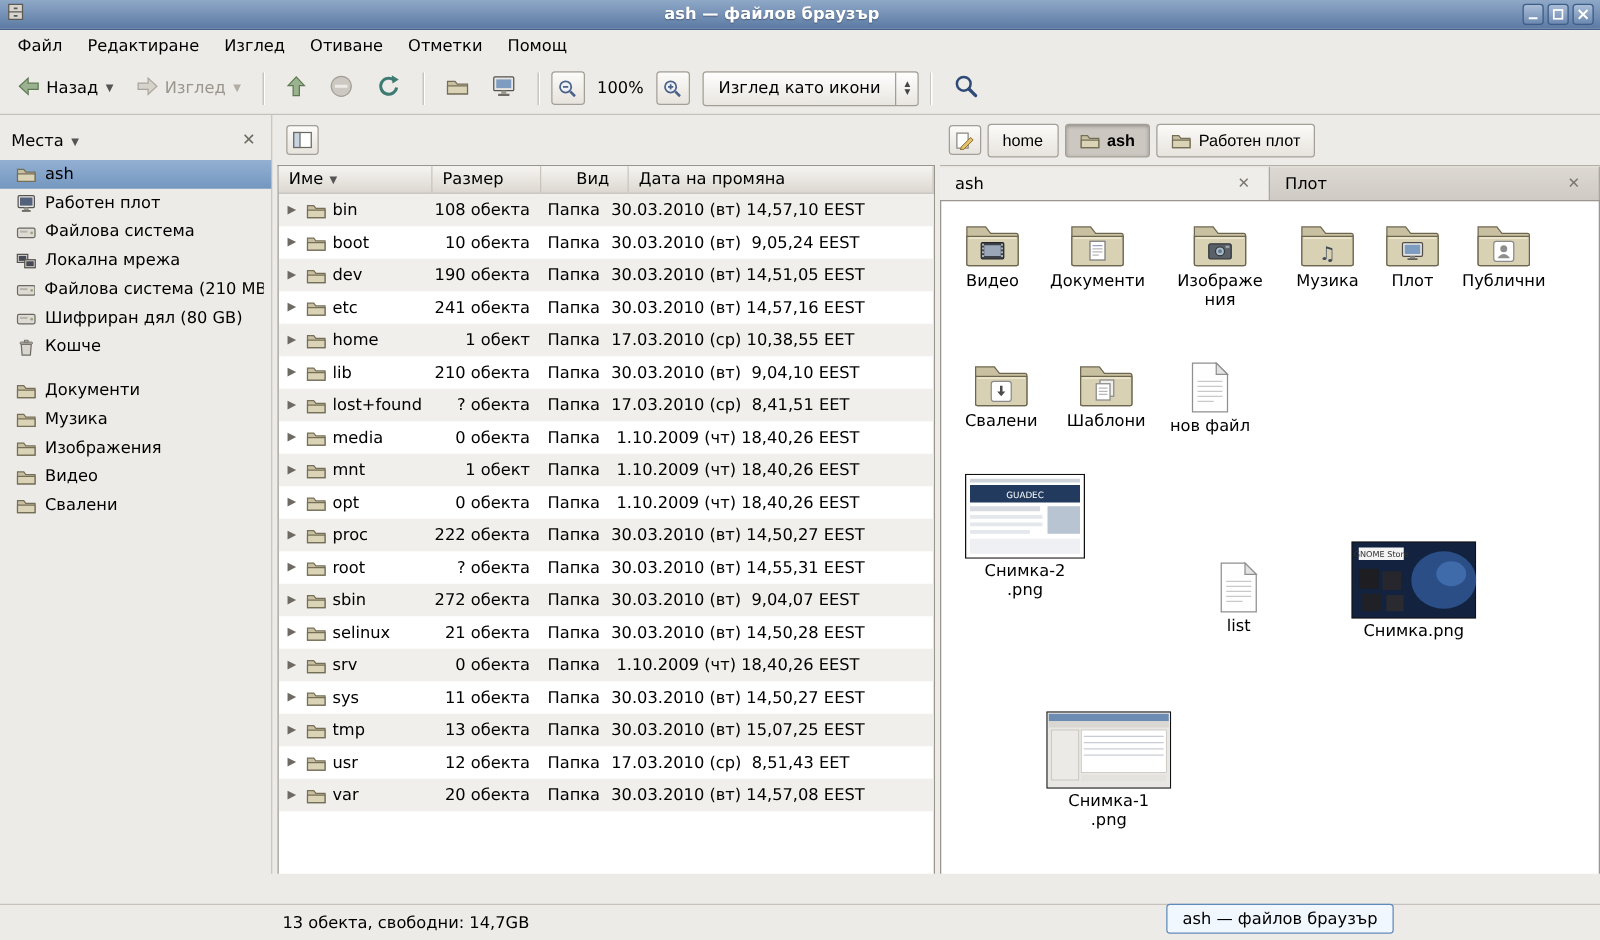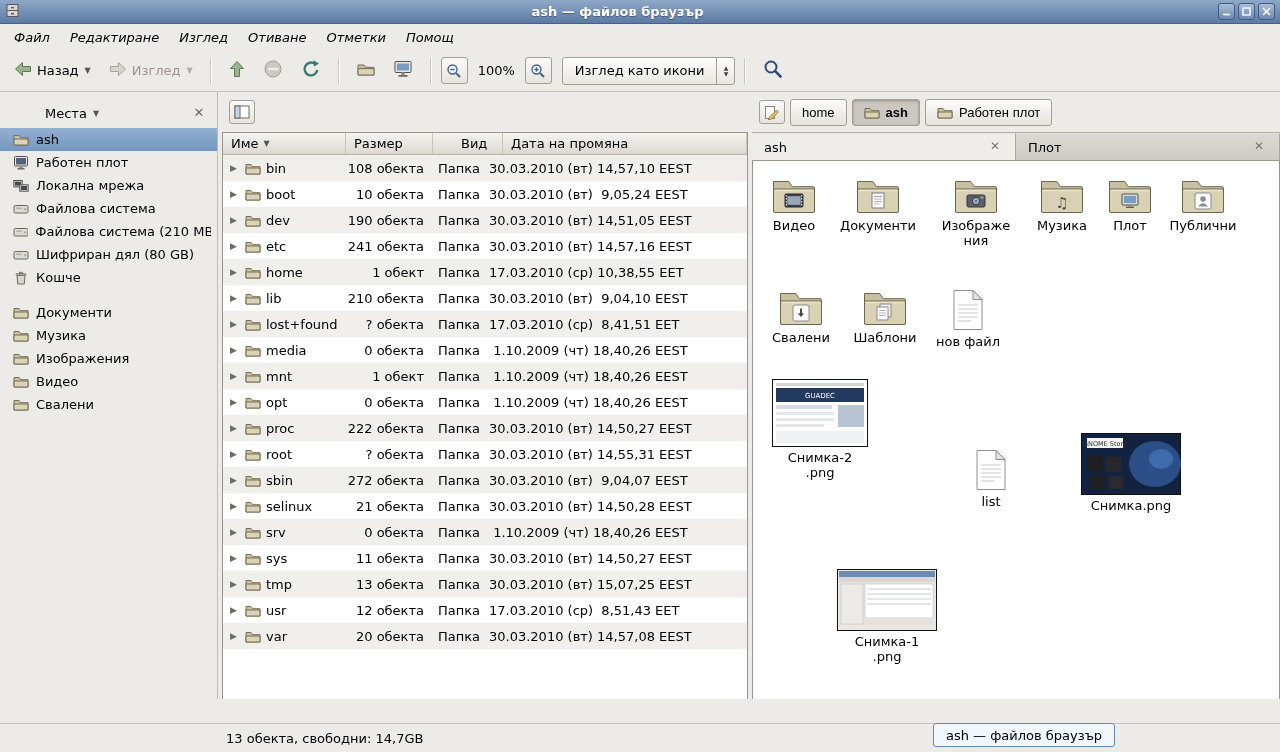--- a/index.html
+++ b/index.html
@@ -11,21 +11,21 @@
   
   .titlebar { height:24px; background:linear-gradient(#8fa8c8,#5c7aa3); border-bottom:1px solid #47608a;
               display:flex; align-items:center; padding:0 5px; flex:0 0 auto; }
   .titlebar .title { flex:1; text-align:center; color:#fff; font-weight:bold; font-size:13px;
                      text-shadow:0 1px 1px rgba(0,0,0,.35); }
   .win-btn { width:17px; height:17px; margin-left:3px; border:1px solid #3d5c86; border-radius:3px;
              background:linear-gradient(#aabdd7,#6d89b1); display:flex; align-items:center; justify-content:center; }
 
   
   .menubar { height:26px; display:flex; align-items:center; padding:0 4px; background:#edebe7; flex:0 0 auto; }
-  .menu-item { padding:4px 10px; cursor:default;font-style:italic; }
+  .menu-item { padding:4px 10px; cursor:default; }
 
   
   .toolbar { height:42px; display:flex; align-items:center; padding:0 6px; background:#edebe7;
              border-bottom:1px solid #c6c2bb; gap:2px; flex:0 0 auto; }
   .tbtn { display:flex; align-items:center; gap:5px; padding:4px 7px; border:1px solid transparent;
           border-radius:3px; background:transparent; font-size:13px; }
   .tbtn.disabled { color:#9b968d; }
   .dd { font-size:8px; color:#555; margin-left:1px; }
   .tbtn.disabled .dd { color:#b2ada4; }
   .tsep { width:2px; height:26px; margin:0 7px;
@@ -38,21 +38,21 @@
   .combo-label { padding:0 12px; }
   .spin { width:18px; border-left:1px solid #a49f96; height:100%; display:flex; flex-direction:column;
           align-items:center; justify-content:center; font-size:6px; color:#444; line-height:6px; }
 
   
   .main { flex:1; display:flex; min-height:0; }
 
   
   .sidebar { width:218px; flex:0 0 auto; background:#edebe7; border-right:1px solid #bfbbb4;
              display:flex; flex-direction:column; }
-  .sidebar-header { height:30px; margin-top:6px; display:flex; align-items:center; padding:0 9px;margin-left:36px; }
+  .sidebar-header { height:30px; margin-top:6px; display:flex; align-items:center; padding:0 9px; }
   .sidebar-header .hdr-label { display:flex; align-items:center; gap:5px; flex:1; }
   .side-close { color:#6f6c66; font-size:13px; width:18px; height:18px; text-align:center; line-height:17px; }
   .side-item { height:23px; display:flex; align-items:center; gap:7px; padding:0 6px 0 13px; }
   .side-item.selected { background:linear-gradient(#93b0d2,#7497bf); }
   .side-sep { height:12px; }
   .side-item .lbl { white-space:nowrap; overflow:hidden; }
 
   .splitter { width:4px; flex:0 0 auto; background:#edebe7; }
 
   
@@ -248,34 +248,34 @@
      <svg width="16" height="16">
               <rect x="1.5" y="1.5" width="13" height="9.5" rx="1" fill="#e8e6e2" stroke="#55534e"></rect>
               <rect x="3" y="3" width="10" height="6.5" fill="#53617a"></rect>
               <rect x="6" y="11" width="4" height="2" fill="#9b978f"></rect>
               <rect x="4.5" y="13" width="7" height="1.5" fill="#6f6c66"></rect>
             </svg>
             <span class="lbl">Работен плот</span>
    </div>
           <div class="side-item">
      <svg width="16" height="16">
+              <rect x="1" y="4.5" width="14" height="7.5" rx="1.2" fill="#dedbd5" stroke="#6b6862"></rect>
+              <rect x="3" y="6.5" width="6" height="1.6" fill="#b7b3ac"></rect>
+              <circle cx="12.3" cy="8.3" r="1.1" fill="#93a97a"></circle>
+            </svg>
+            <span class="lbl">Файлова система</span>
+   </div>
+          <div class="side-item">
+     <svg width="16" height="16">
               <rect x="0.8" y="2.5" width="8.4" height="6.4" fill="#dcdad6" stroke="#55534e"></rect>
               <rect x="2" y="3.7" width="6" height="4" fill="#474a55"></rect>
               <rect x="6.8" y="6.8" width="8.4" height="6.4" fill="#dcdad6" stroke="#55534e"></rect>
               <rect x="8" y="8" width="6" height="4" fill="#474a55"></rect>
             </svg>
             <span class="lbl">Локална мрежа</span>
-   </div>
-          <div class="side-item">
-     <svg width="16" height="16">
-              <rect x="1" y="4.5" width="14" height="7.5" rx="1.2" fill="#dedbd5" stroke="#6b6862"></rect>
-              <rect x="3" y="6.5" width="6" height="1.6" fill="#b7b3ac"></rect>
-              <circle cx="12.3" cy="8.3" r="1.1" fill="#93a97a"></circle>
-            </svg>
-            <span class="lbl">Файлова система</span>
    </div>
           <div class="side-item">
      <svg width="16" height="16">
               <rect x="1" y="4.5" width="14" height="7.5" rx="1.2" fill="#dedbd5" stroke="#6b6862"></rect>
               <rect x="3" y="6.5" width="6" height="1.6" fill="#b7b3ac"></rect>
               <circle cx="12.3" cy="8.3" r="1.1" fill="#93a97a"></circle>
             </svg>
             <span class="lbl">Файлова система (210 MB)</span>
    </div>
           <div class="side-item">

